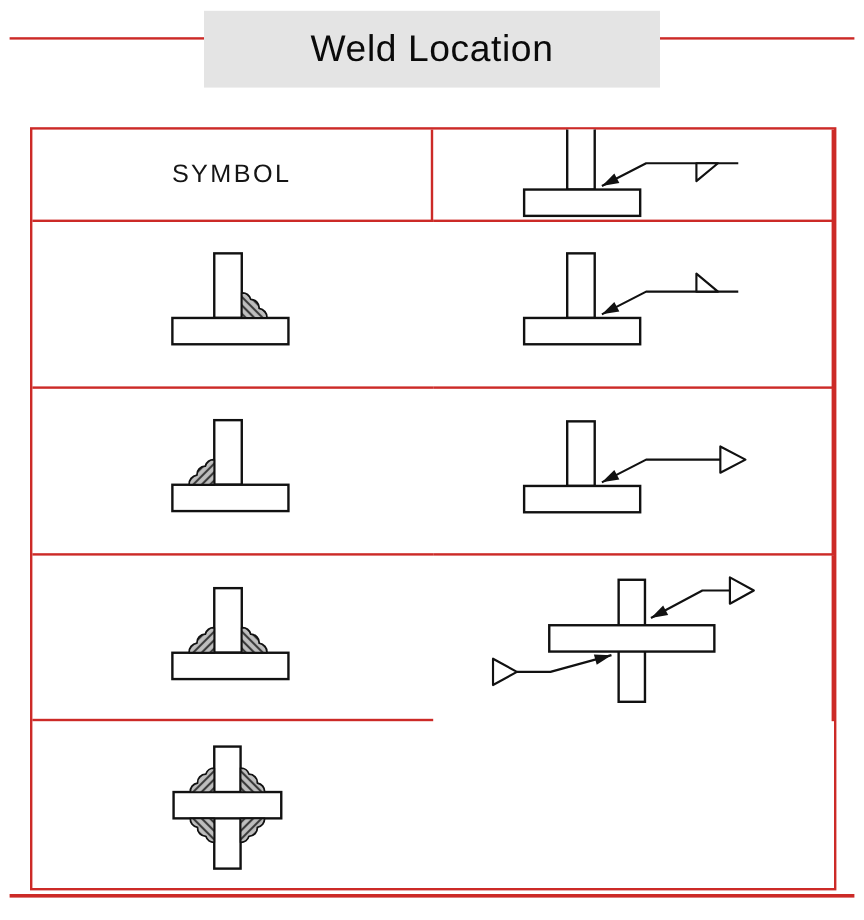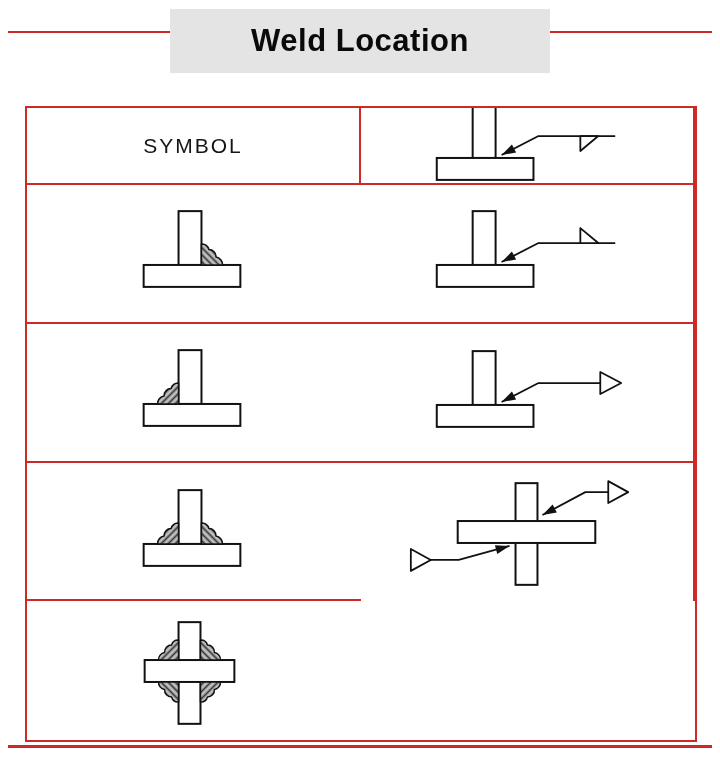--- a/index.html
+++ b/index.html
@@ -19,21 +19,21 @@
     position:absolute;top:745px;left:8px;right:8px;height:3px;
     background:var(--accent,#cc2a27);
   }
   .title-box{
     position:absolute;top:9px;left:170px;width:380px;height:64px;
     background:var(--title-bg,#e4e4e4);
     display:flex;align-items:center;justify-content:center;
     z-index:2;
   }
   .title-box h1{
-    margin:0;font-size:31px;font-weight:700;color:#0a0a0a;
+    margin:0;font-size:31px;font-weight:400;color:#0a0a0a;
     letter-spacing:0.5px;
   }
   .weld-table{
     position:absolute;top:106px;left:25px;width:668px;height:632px;
     border:2px solid var(--accent,#cc2a27);
     display:grid;
     grid-template-columns:1fr 1fr;
     grid-template-rows:77px 1fr 1fr 1fr 1fr;
     background:#fff;
   }

